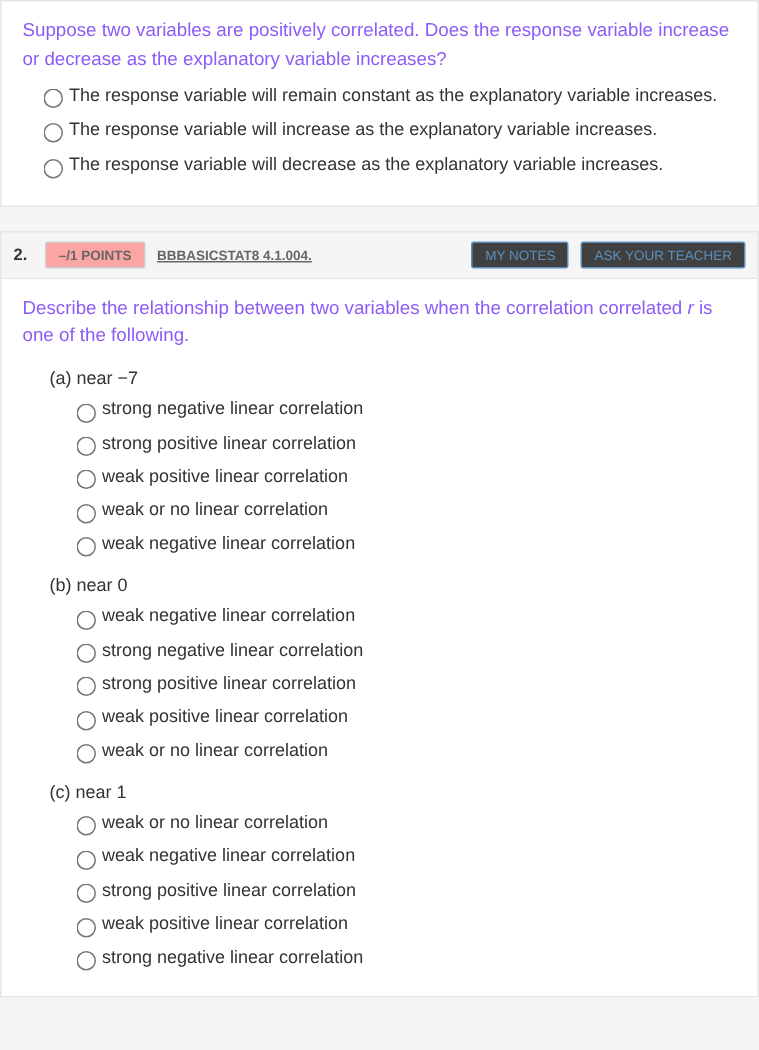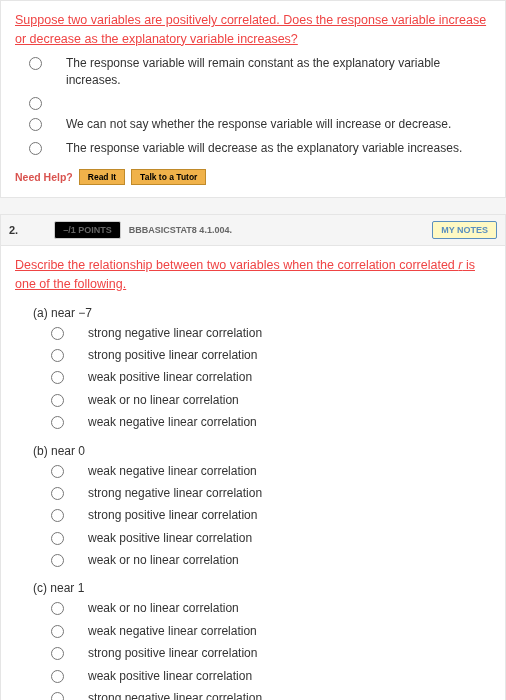--- a/index.html
+++ b/index.html
@@ -10,31 +10,30 @@
     width: 506px;
     color: #333;
   }
   .card {
     background: #fff;
     border: 1px solid #e5e5e5;
     margin: 0 0 10px 0;
     padding: 10px 14px 12px 14px;
   }
   .q-text {
-    color: #ef4444;
+    color: #8b5cf6;
     font-size: 12.5px;
     line-height: 1.5;
     margin-bottom: 6px;
-    text-decoration: underline;
   }
   .options { margin-left: 14px; }
   .opt {
     display: flex;
-    align-items: flex-start;
-    gap: 24px;
+    align-items: flex-end;
+    gap: 4px;
     margin: 6px 0;
     color: #333;
     line-height: 1.45;
   }
   .opt input[type=radio] {
     margin-top: 2px;
     flex: 0 0 auto;
   }
   .help-row {
     margin-top: 12px;
@@ -68,83 +67,76 @@
     margin-top: 16px;
   }
   .qnum {
     font-weight: bold;
     padding-right: 4px;
     font-size: 11px;
   }
   .points-box {
     border: 1px solid #ccc;
     border-radius: 2px;
-    background: #000000;
+    background: #fca5a5;
     padding: 3px 8px;
     color: #666;
     font-size: 9px;
     font-weight: bold;
-    margin-left: 24px;
   }
   .qid {
     color: #666;
     font-weight: bold;
     font-size: 9px;
+    text-decoration: underline;
   }
   .spacer { flex: 1; }
   .hdr-btn {
     border: 1px solid #5a8fbf;
     color: #5a8fbf;
-    background: #fef9c3;
+    background: #404040;
     border-radius: 2px;
     padding: 3px 8px;
     font-size: 9px;
-    font-weight: bold;
+    font-weight: normal;
     cursor: pointer;
   }
   .subpart { margin: 12px 0 2px 18px; font-size: 12px; }
   .sub-options { margin-left: 36px; }
   .sub-options .opt { margin: 5px 0; }
   .italic { font-style: italic; }
 </style>
 </head>
 <body>
 
 <div class="card">
   <div class="q-text">Suppose two variables are positively correlated. Does the response variable increase or decrease as the explanatory variable increases?</div>
   <div class="options">
     <label class="opt">
         <input type="radio" name="q1" style="">
         <span>The response variable will remain constant as the explanatory variable increases.</span>
       </label>
     <label class="opt">
         <input type="radio" name="q1" style="">
-      </label>
-    <label class="opt">
-        <input type="radio" name="q1" style="">
-        <span>We can not say whether the response variable will increase or decrease.</span>
+        <span>The response variable will increase as the explanatory variable increases.</span>
       </label>
     <label class="opt">
         <input type="radio" name="q1" style="">
         <span>The response variable will decrease as the explanatory variable increases.</span>
       </label>
-  </div>
-  <div class="help-row">
-    <span class="need-help">Need Help?</span>
-    <button class="help-btn">Read It</button>
-    <button class="help-btn">Talk to a Tutor</button>
   </div>
 </div>
 
 <div class="q-header">
   <span class="qnum">2.</span>
   <span class="points-box">–/1 POINTS</span>
   <span class="qid">BBBASICSTAT8 4.1.004.</span>
   <span class="spacer"></span>
   <button class="hdr-btn">MY NOTES</button>
+  <button class="hdr-btn">ASK YOUR TEACHER</button>
 </div>
 
 <div class="card">
   <div class="q-text">
     <span>Describe the relationship between two variables when the correlation correlated </span><span class="italic">r</span><span> is one of the following.</span>
   </div>
 
   <div class="subpart">(a) near −7</div>
   <div class="sub-options">
     <label class="opt">

